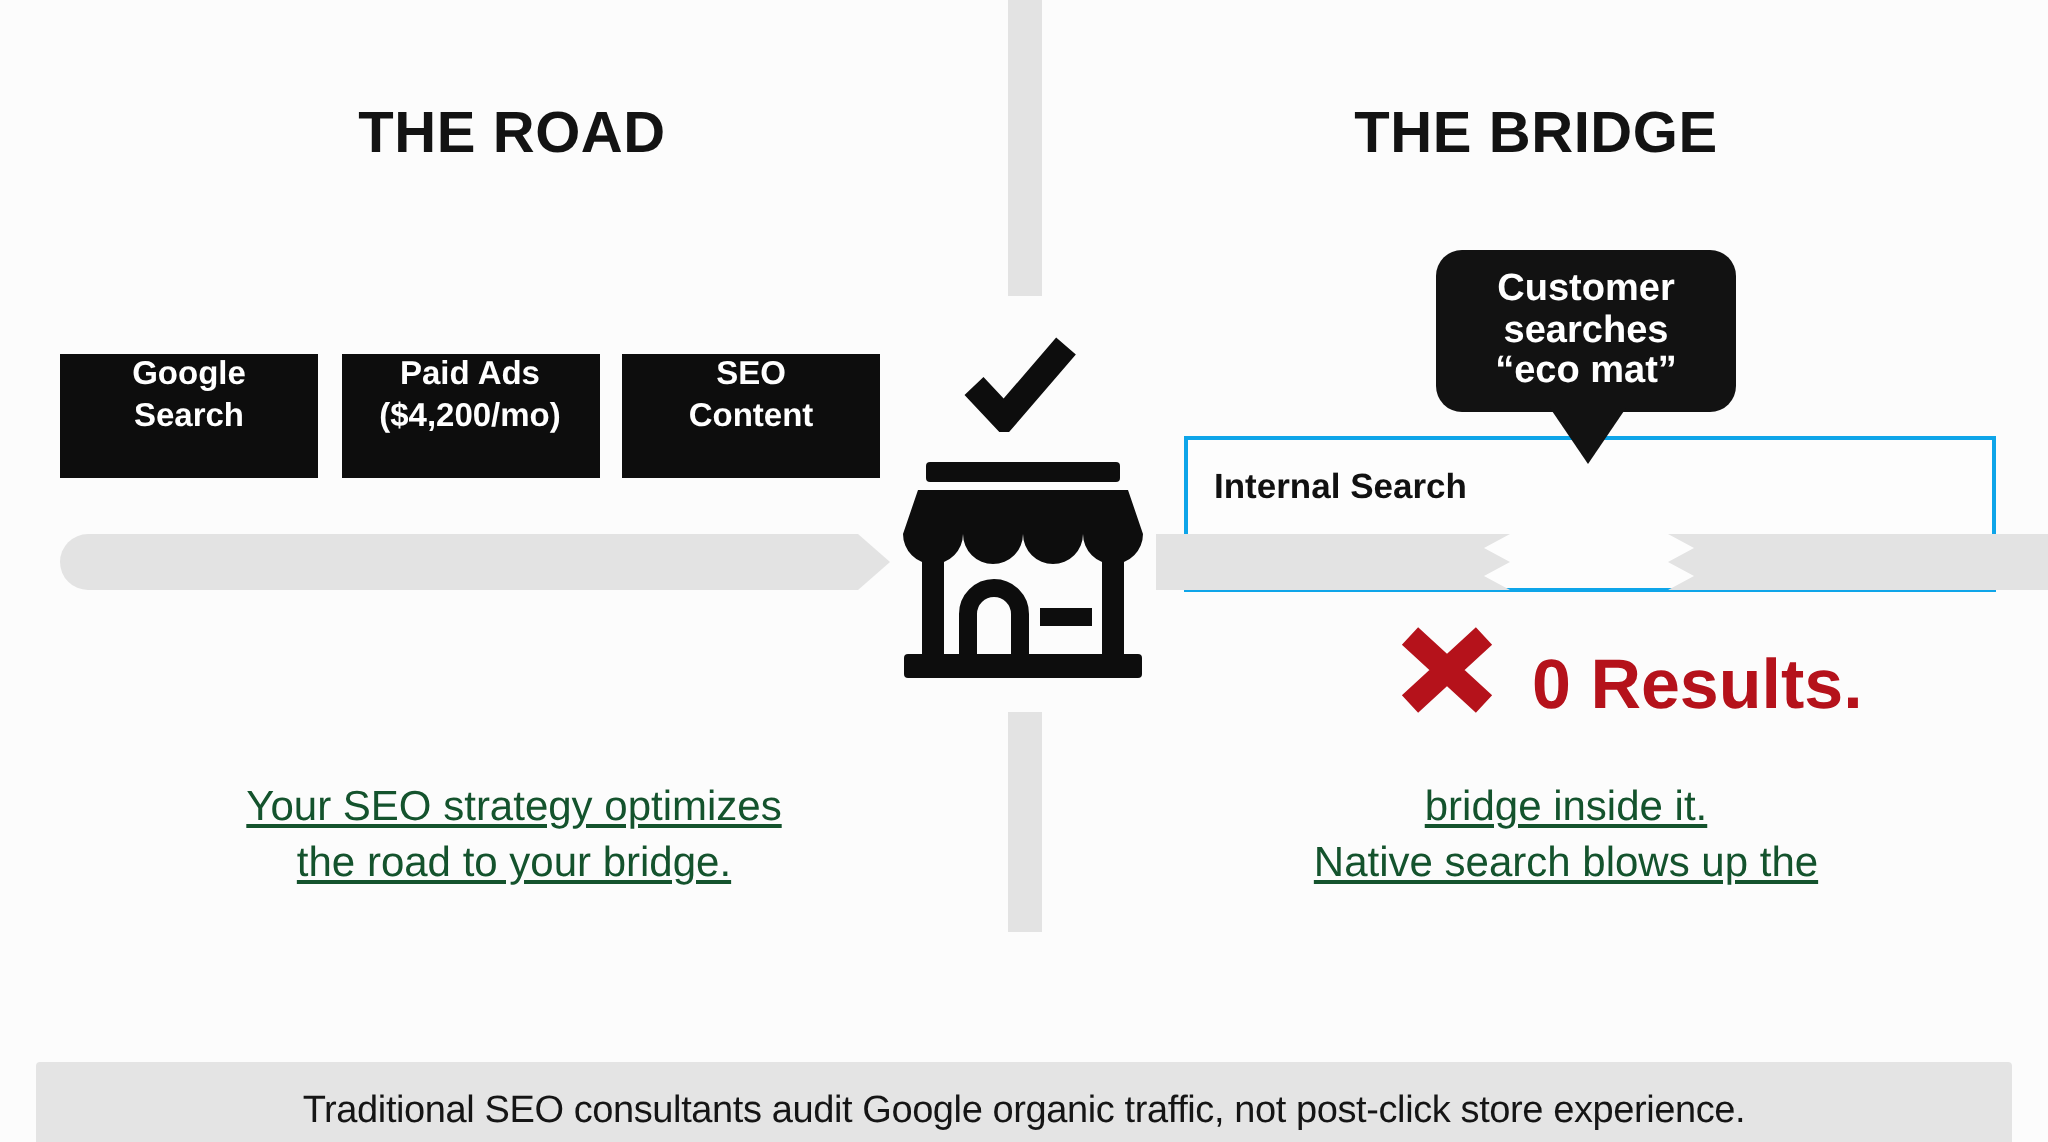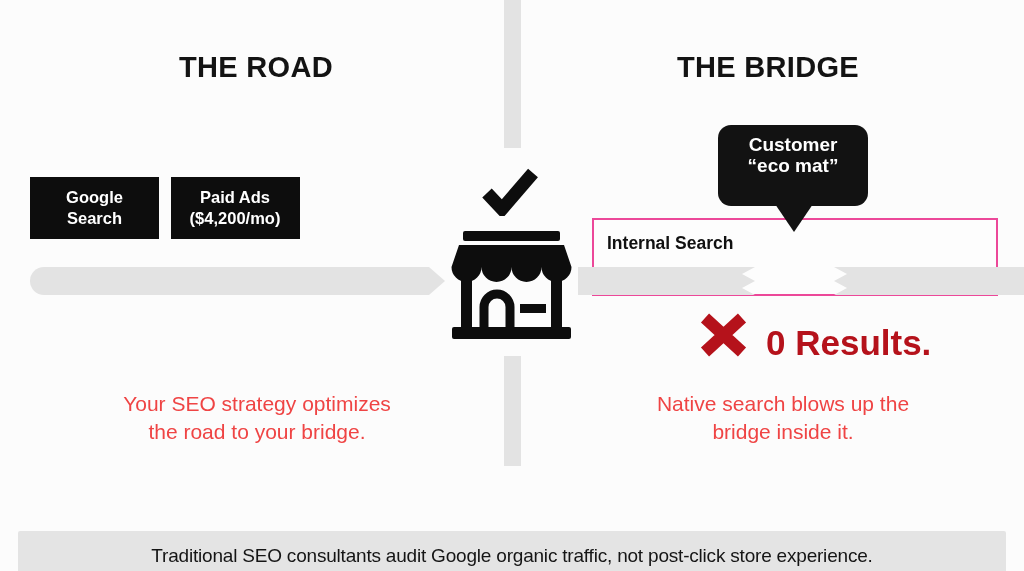--- a/index.html
+++ b/index.html
@@ -20,40 +20,40 @@
     position: absolute; top: 51px; width: 512px;
     text-align: center; font-size: 29px; font-weight: bold;
     letter-spacing: 0.3px; color: #131313;
   }
   .heading-left { left: 0; }
   .heading-right { left: 512px; }
 
   .chips { position: absolute; left: 30px; top: 177px; display: flex; gap: 11.5px; }
   .chip {
     width: 129px; height: 62px; background: #0d0d0d; color: #ffffff;
-    display: flex; flex-direction: column; align-items: center; justify-content: center;
+    display: flex; flex-direction: column; align-items: center; 
     font-weight: bold; font-size: 16.5px; line-height: 21px; text-align: center;
   }
 
   .road-left {
     position: absolute; left: 30px; top: 267px; width: 399px; height: 28px;
     background: #e3e3e3; border-radius: 14px 0 0 14px;
   }
   .road-tip {
     position: absolute; left: 429px; top: 267px; width: 0; height: 0;
     border-top: 14px solid transparent; border-bottom: 14px solid transparent;
     border-left: 16px solid #e3e3e3;
   }
 
   .check-icon-svg { position: absolute; left: 480px; top: 166px; }
   .store-icon-svg { position: absolute; left: 451px; top: 227px; }
 
   .search-box {
     position: absolute; left: 592px; top: 218px; width: 406px; height: 78px;
-    border: 2px solid #ec4899; background: #fdfdfd; box-sizing: border-box; z-index: 1;
+    border: 2px solid #0ea5e9; background: #fdfdfd; box-sizing: border-box; z-index: 1;
   }
   .search-box-label {
     position: absolute; left: 13px; top: 13px;
     font-weight: bold; font-size: 17.5px; color: #111111;
   }
 
   .road-seg1 {
     position: absolute; left: 578px; top: 267px; width: 177px; height: 28px;
     background: #e3e3e3; z-index: 2;
     clip-path: polygon(0 0, 100% 0, calc(100% - 13px) 25%, 100% 50%, calc(100% - 13px) 75%, 100% 100%, 0 100%);
@@ -77,21 +77,21 @@
   }
 
   .x-icon-svg { position: absolute; left: 699px; top: 313px; }
   .result-text {
     position: absolute; left: 766px; top: 323px;
     font-size: 35px; font-weight: bold; color: #b5121b; white-space: nowrap;
   }
 
   .caption {
     position: absolute; top: 390px; width: 390px; text-align: center;
-    font-size: 21px; line-height: 28px; color: #ef4444;
+    font-size: 21px; line-height: 28px; color: #14532d; text-decoration: underline;
   }
   .caption-left { left: 62px; }
   .caption-right { left: 588px; }
 
   .footer-bar {
     position: absolute; left: 18px; top: 483px; width: 988px; height: 73px;
     background: #e4e4e4; border-radius: 2px; box-sizing: border-box;
     text-align: center; font-size: 19px; line-height: 25px; padding-top: 12px;
     color: #151515; letter-spacing: -0.2px; margin-top: 48px;
   }
@@ -109,20 +109,24 @@
 
   <div class="chips">
     <div class="chip">
       <span>Google</span>
       <span>Search</span>
     </div>
     <div class="chip">
       <span>Paid Ads</span>
       <span>($4,200/mo)</span>
     </div>
+    <div class="chip">
+      <span>SEO</span>
+      <span>Content</span>
+    </div>
   </div>
 
   <div class="road-left"></div>
   <div class="road-tip"></div>
 
   <svg class="check-icon-svg" width="60" height="50" viewBox="0 0 60 50">
     <path d="M7 27 L22 43 L53 7" fill="none" stroke="#0d0d0d" stroke-width="13"></path>
   </svg>
 
   <svg class="store-icon-svg" width="121" height="113" viewBox="0 0 121 113">
@@ -137,35 +141,36 @@
 
   <div class="search-box">
     <span class="search-box-label">Internal Search</span>
   </div>
 
   <div class="road-seg1"></div>
   <div class="road-seg2"></div>
 
   <div class="bubble">
     <div>Customer</div>
+    <div>searches</div>
     <div>“eco mat”</div>
   </div>
   <div class="bubble-pointer"></div>
 
   <svg class="x-icon-svg" width="49" height="44" viewBox="0 0 49 44">
     <path d="M6 5 L43 39 M43 5 L6 39" fill="none" stroke="#b5121b" stroke-width="12"></path>
   </svg>
   <div class="result-text">0 Results.</div>
 
   <div class="caption caption-left">
     <div>Your SEO strategy optimizes</div>
     <div>the road to your bridge.</div>
   </div>
   <div class="caption caption-right">
+    <div>bridge inside it.</div>
     <div>Native search blows up the</div>
-    <div>bridge inside it.</div>
   </div>
 
   <div class="footer-bar">
     <div>Traditional SEO consultants audit Google organic traffic, not post-click store experience.</div>
   </div>
 
 </div>
 
 </body></html>

